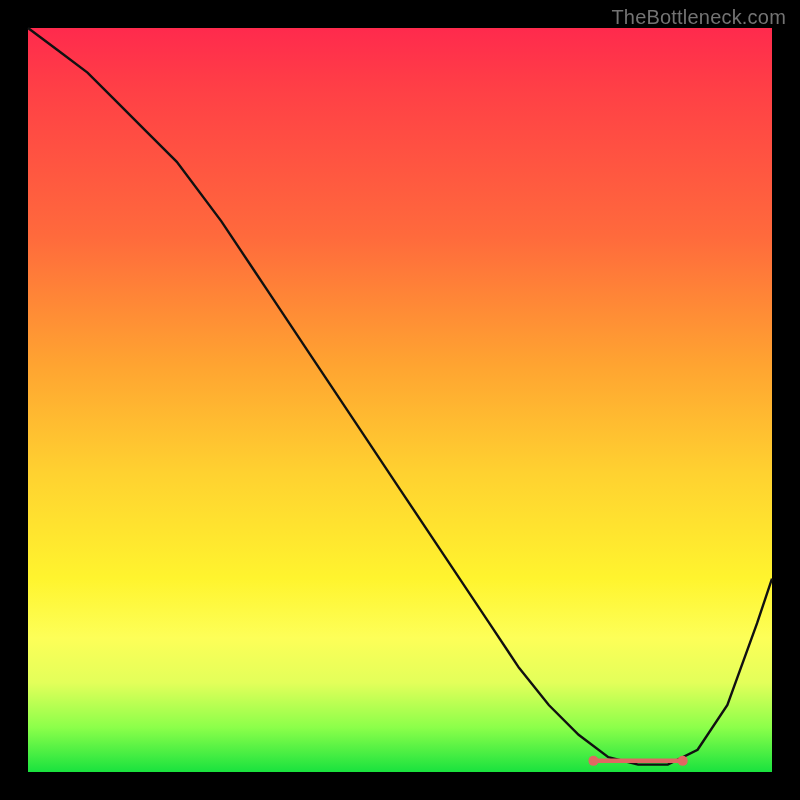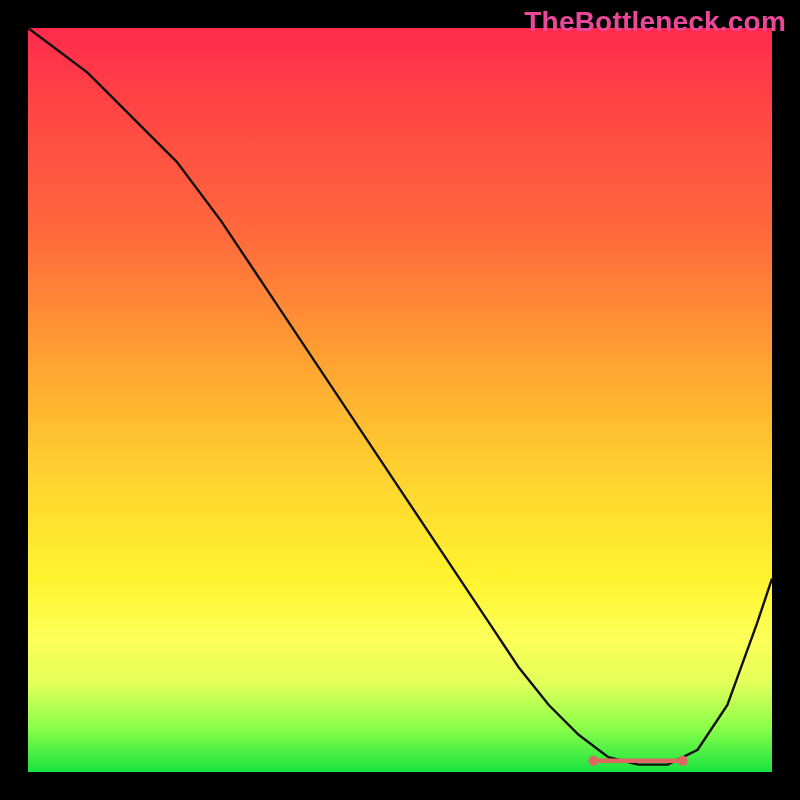--- a/index.html
+++ b/index.html
@@ -14,23 +14,23 @@
   .frame {
     position: relative;
     width: 800px;
     height: 800px;
     background: #000;
   }
   .watermark {
     position: absolute;
     top: 6px;
     right: 14px;
-    color: #ec4899;
-    font-size: 28px;
-    font-weight: 700;
+    color: #737373;
+    font-size: 20px;
+    font-weight: 400;
     letter-spacing: 0.2px;
     z-index: 10;
   }
   .plot-area {
     position: absolute;
     left: 28px;
     top: 28px;
     width: 744px;
     height: 744px;
     

